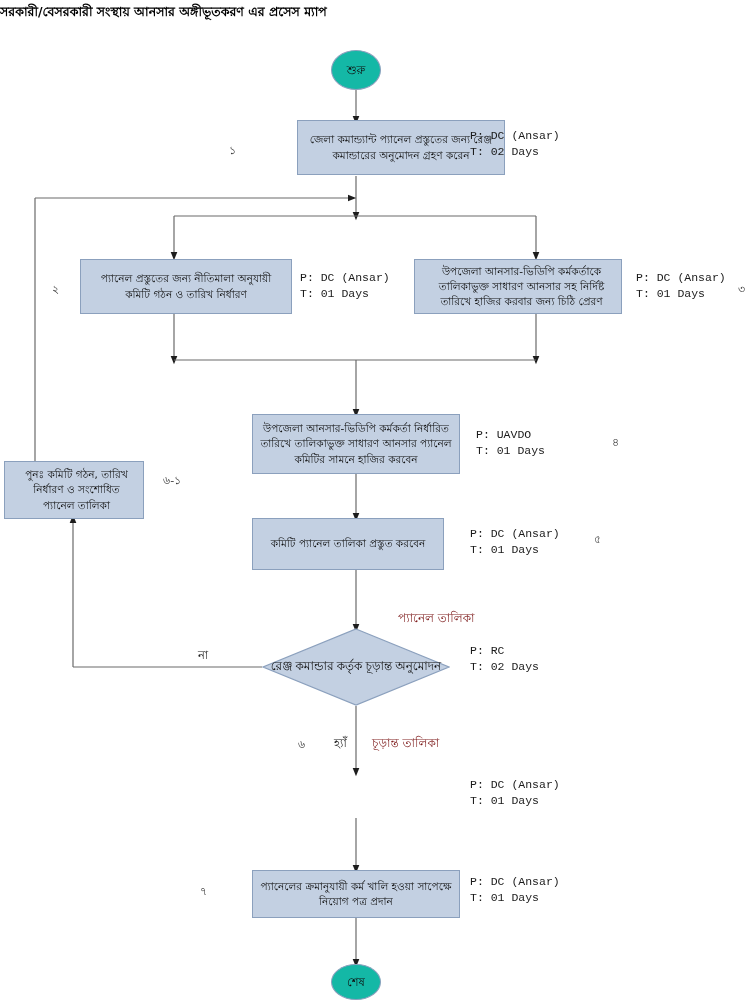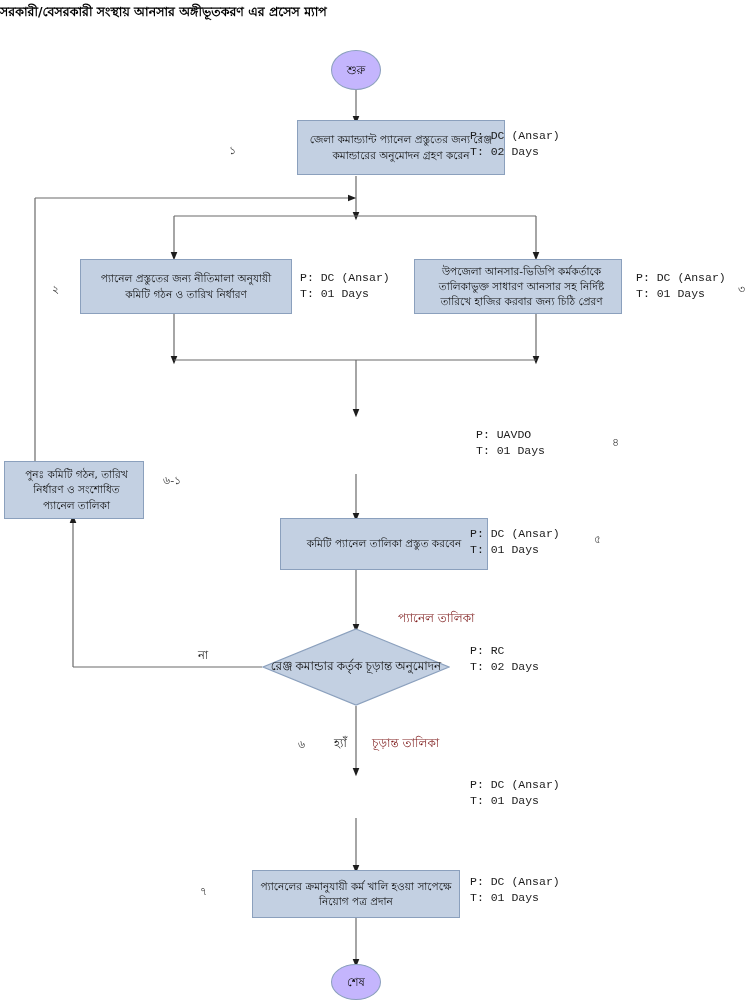--- a/index.html
+++ b/index.html
@@ -48,21 +48,21 @@
     background: #c3d0e2;
     border: 1px solid #8ba0bd;
     font-family: "DejaVu Sans", "Liberation Sans", sans-serif;
     font-size: 10.5px;
     line-height: 1.45;
     padding: 2px 6px;
     color: #101010;
   }
   .node.terminator {
     border-radius: 50%;
-    background: #c4b5fd;
+    background: #14b8a6;
     border: 1px solid #8ba0bd;
     font-size: 11.5px;
   }
   .diamond-wrap {
     position: absolute;
   }
   .diamond-shape {
     position: absolute;
     left: 0; top: 0;
     width: 100%;
@@ -173,30 +173,33 @@
 T: 01 Days</div>
   <div class="marker" style="left:52px; top:281px;">২</div>
 
   <div class="node" style="left:414px; top:259px; width:208px; height:55px;padding-left:13px;">
     <span>উপজেলা আনসার-ভিডিপি কর্মকর্তাকে তালিকাভুক্ত সাধারণ আনসার সহ নির্দিষ্ট তারিখে হাজির করবার জন্য চিঠি প্রেরণ</span>
   </div>
   <div class="ann" style="left:636px; top:270px;">P: DC (Ansar)
 T: 01 Days</div>
   <div class="marker" style="left:738px; top:281px;">৩</div>
 
+  <div class="node" style="left:252px; top:414px; width:208px; height:60px;">
+    <span>উপজেলা আনসার-ভিডিপি কর্মকর্তা নির্ধারিত তারিখে তালিকাভুক্ত সাধারণ আনসার প্যানেল কমিটির সামনে হাজির করবেন</span>
+  </div>
   <div class="ann" style="left:476px; top:427px;">P: UAVDO
 T: 01 Days</div>
   <div class="marker" style="left:612px; top:434px;">৪</div>
 
   <div class="node" style="left:4px; top:461px; width:140px; height:58px;padding-left:11px;">
     <span>পুনঃ  কমিটি গঠন, তারিখ নির্ধারণ ও সংশোধিত প্যানেল তালিকা</span>
   </div>
   <div class="marker" style="left:163px; top:472px;">৬-১</div>
 
-  <div class="node" style="left:252px; top:518px; width:208px; height:52px;margin-left:28px;">
+  <div class="node" style="left:252px; top:518px; width:192px; height:52px;">
     <span>কমিটি প্যানেল তালিকা প্রস্তুত করবেন</span>
   </div>
   <div class="ann" style="left:470px; top:526px;">P: DC (Ansar)
 T: 01 Days</div>
   <div class="marker" style="left:594px; top:531px;">৫</div>
 
   <div class="flow-label" style="left:398px; top:609px;">প্যানেল তালিকা</div>
 
   <div class="diamond-wrap" style="left:262px; top:628px; width:188px; height:78px;">
     <svg class="diamond-shape" viewBox="0 0 188 78" preserveAspectRatio="none">

